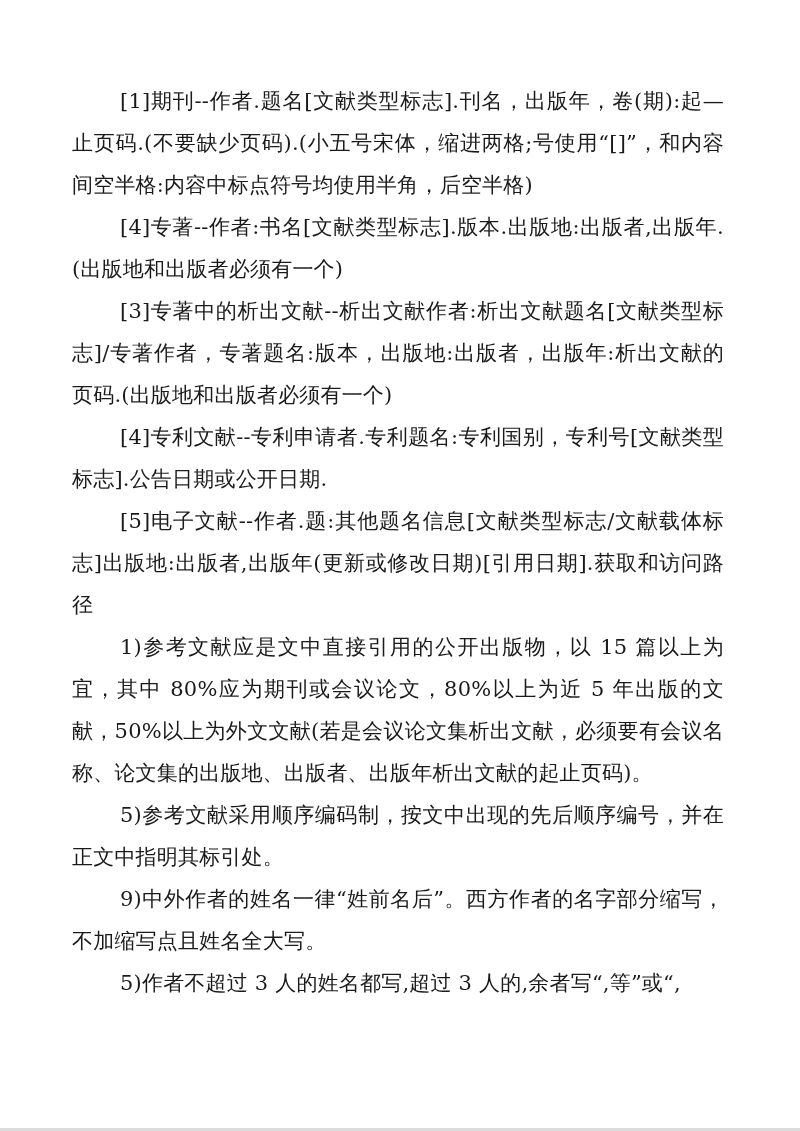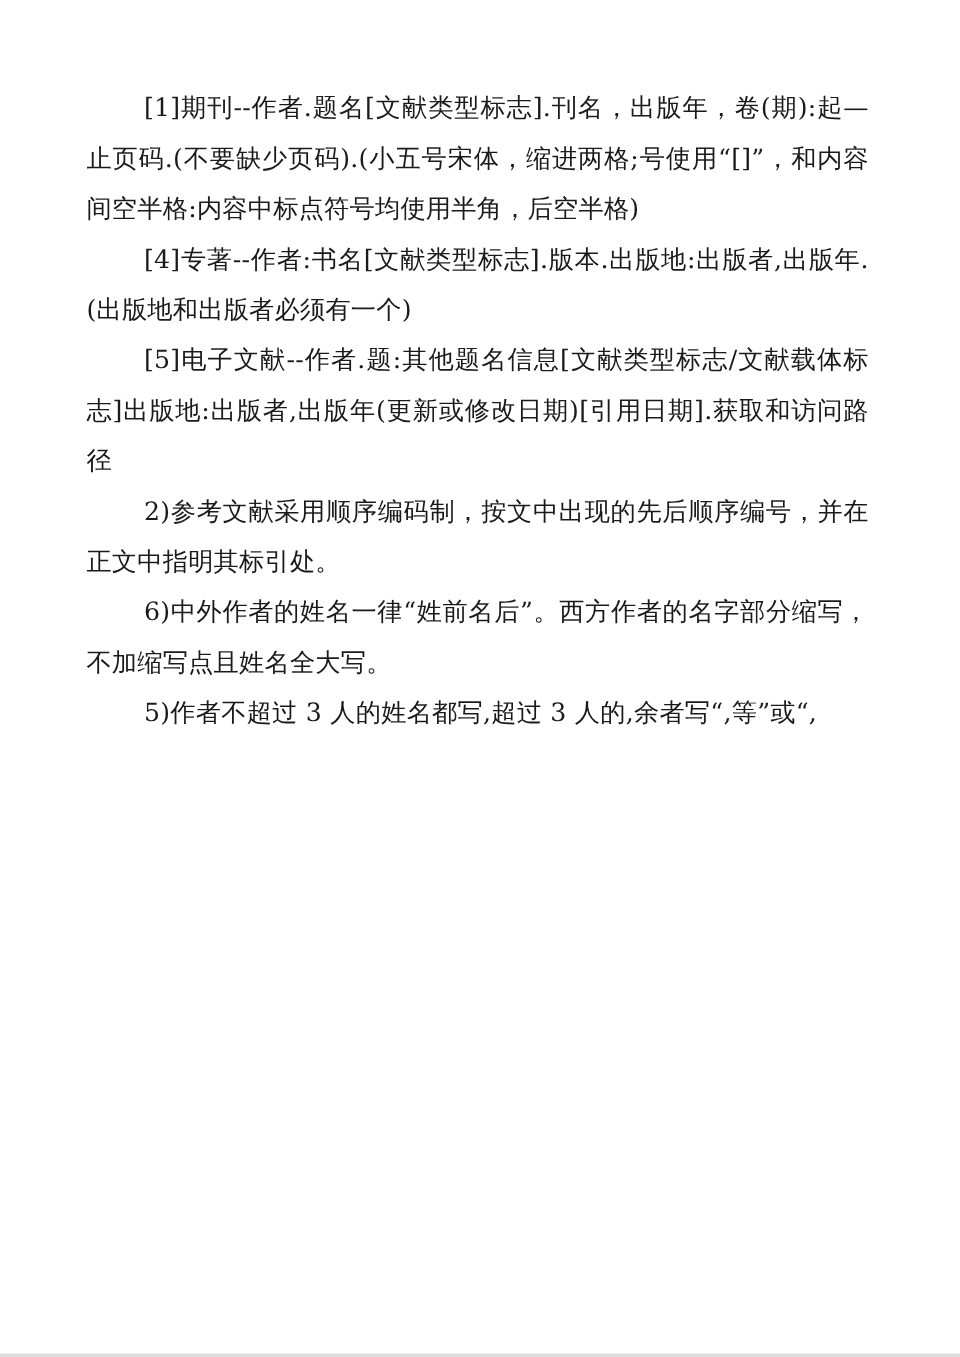--- a/index.html
+++ b/index.html
@@ -11,21 +11,21 @@
       width: 800px;
       height: 1131px;
       position: relative;
       overflow: hidden;
       font-family: "DejaVu Serif", "Liberation Serif", serif;
       color: #1a1a1a;
     }
     .page {
       position: absolute;
       left: 72px;
-      top: 69px;
+      top: 80px;
       width: 652px;
     }
     .para {
       font-size: 21px;
       line-height: 42px;
       margin: 0;
       text-indent: 48px;
       letter-spacing: 0.2px;
       text-align: justify;
       word-break: break-all;
@@ -41,19 +41,22 @@
       height: 3px;
       background: #dcdcdc;
     }
   </style>
 </head>
 <body>
 
 <div class="page">
   <p class="para">[1]期刊--作者.题名[文献类型标志].刊名，出版年，卷(期):起—止页码.(不要缺少页码).(小五号宋体，缩进两格;号使用“[]”，和内容间空半格:内容中标点符号均使用半角，后空半格)</p>
   <p class="para">[4]专著--作者:书名[文献类型标志].版本.出版地:出版者,出版年.(出版地和出版者必须有一个)</p>
+  <p class="para">[3]专著中的析出文献--析出文献作者:析出文献题名[文献类型标志]/专著作者，专著题名:版本，出版地:出版者，出版年:析出文献的页码.(出版地和出版者必须有一个)</p>
+  <p class="para">[4]专利文献--专利申请者.专利题名:专利国别，专利号[文献类型标志].公告日期或公开日期.</p>
   <p class="para">[5]电子文献--作者.题:其他题名信息[文献类型标志/文献载体标志]出版地:出版者,出版年(更新或修改日期)[引用日期].获取和访问路径</p>
-  <p class="para">2)参考文献采用顺序编码制，按文中出现的先后顺序编号，并在正文中指明其标引处。</p>
-  <p class="para">6)中外作者的姓名一律“姓前名后”。西方作者的名字部分缩写，不加缩写点且姓名全大写。</p>
+  <p class="para">1)参考文献应是文中直接引用的公开出版物，以 15 篇以上为宜，其中 80%应为期刊或会议论文，80%以上为近 5 年出版的文献，50%以上为外文文献(若是会议论文集析出文献，必须要有会议名称、论文集的出版地、出版者、出版年析出文献的起止页码)。</p>
+  <p class="para">5)参考文献采用顺序编码制，按文中出现的先后顺序编号，并在正文中指明其标引处。</p>
+  <p class="para">9)中外作者的姓名一律“姓前名后”。西方作者的名字部分缩写，不加缩写点且姓名全大写。</p>
   <p class="para">5)作者不超过 3 人的姓名都写,超过 3 人的,余者写“,等”或“,</p>
 </div>
 
 <div class="bottom-edge"></div>
 
 </body></html>

